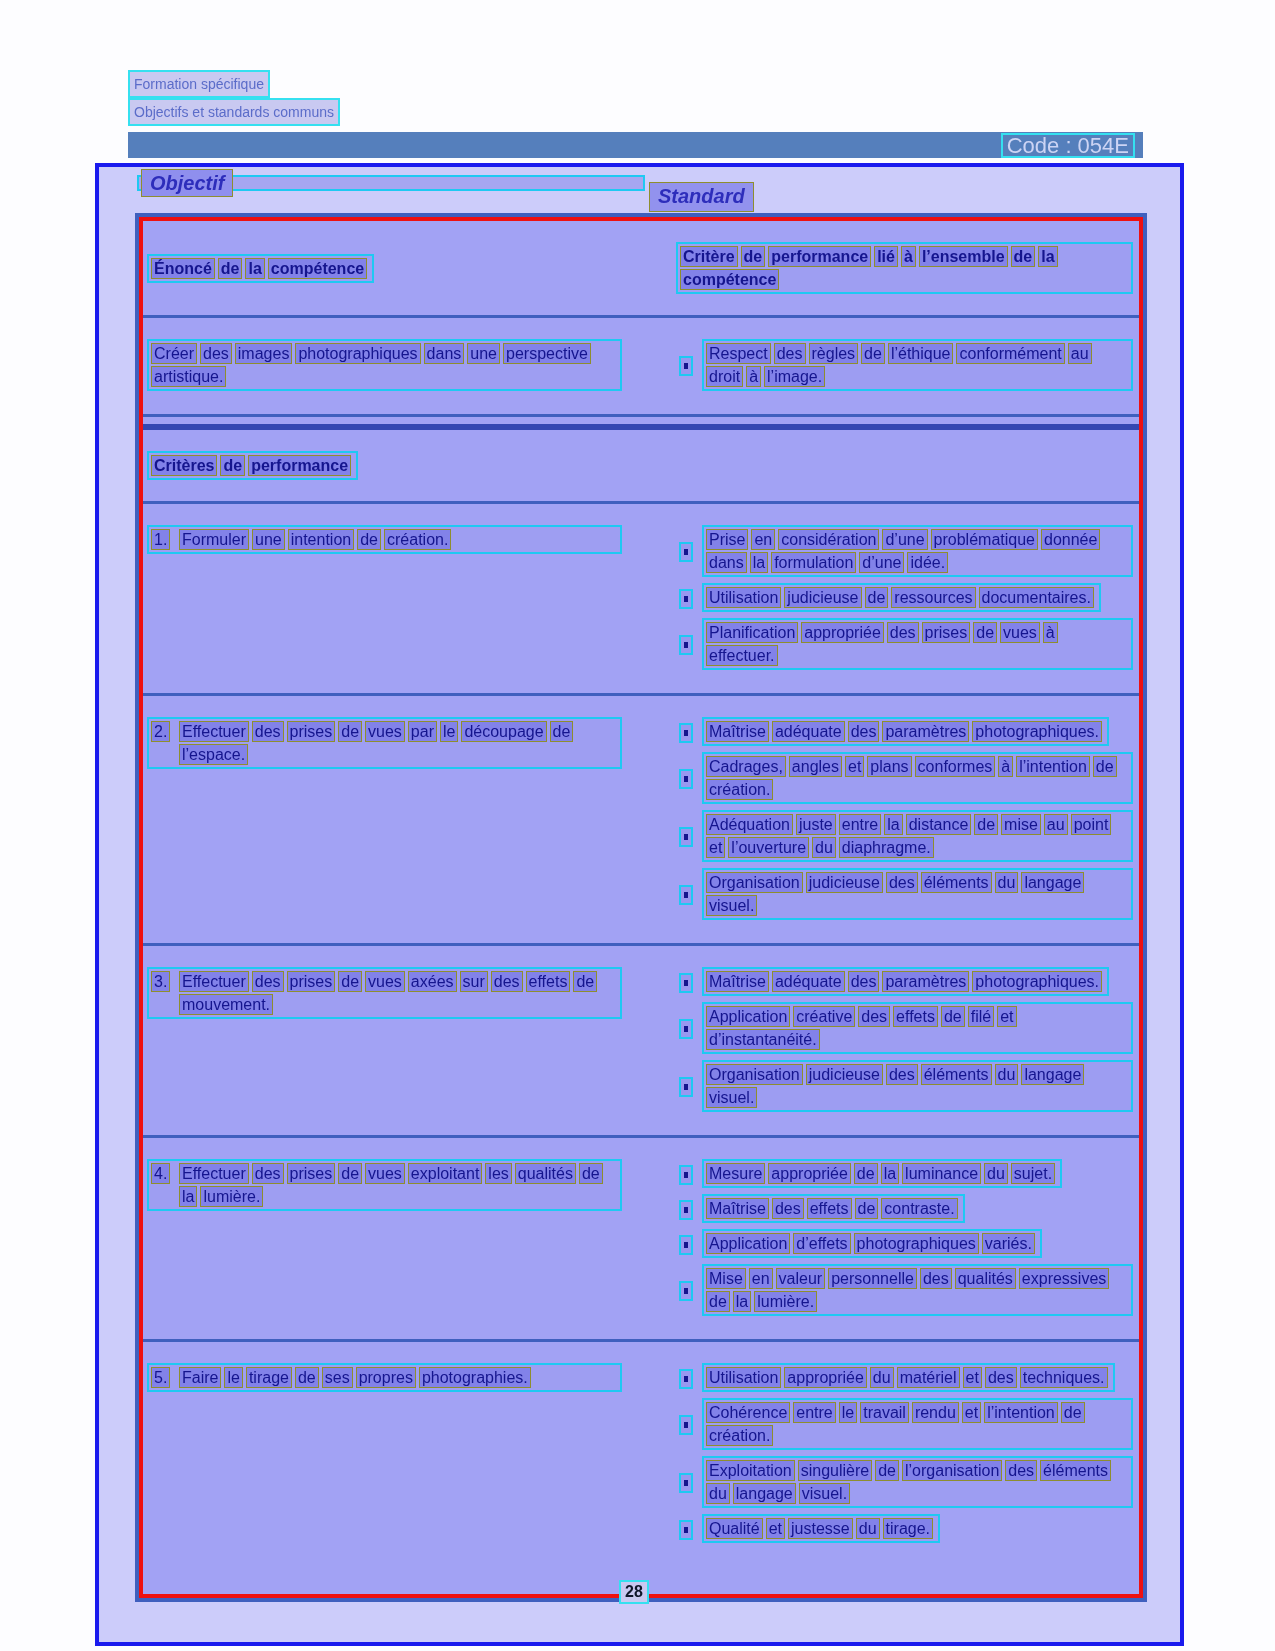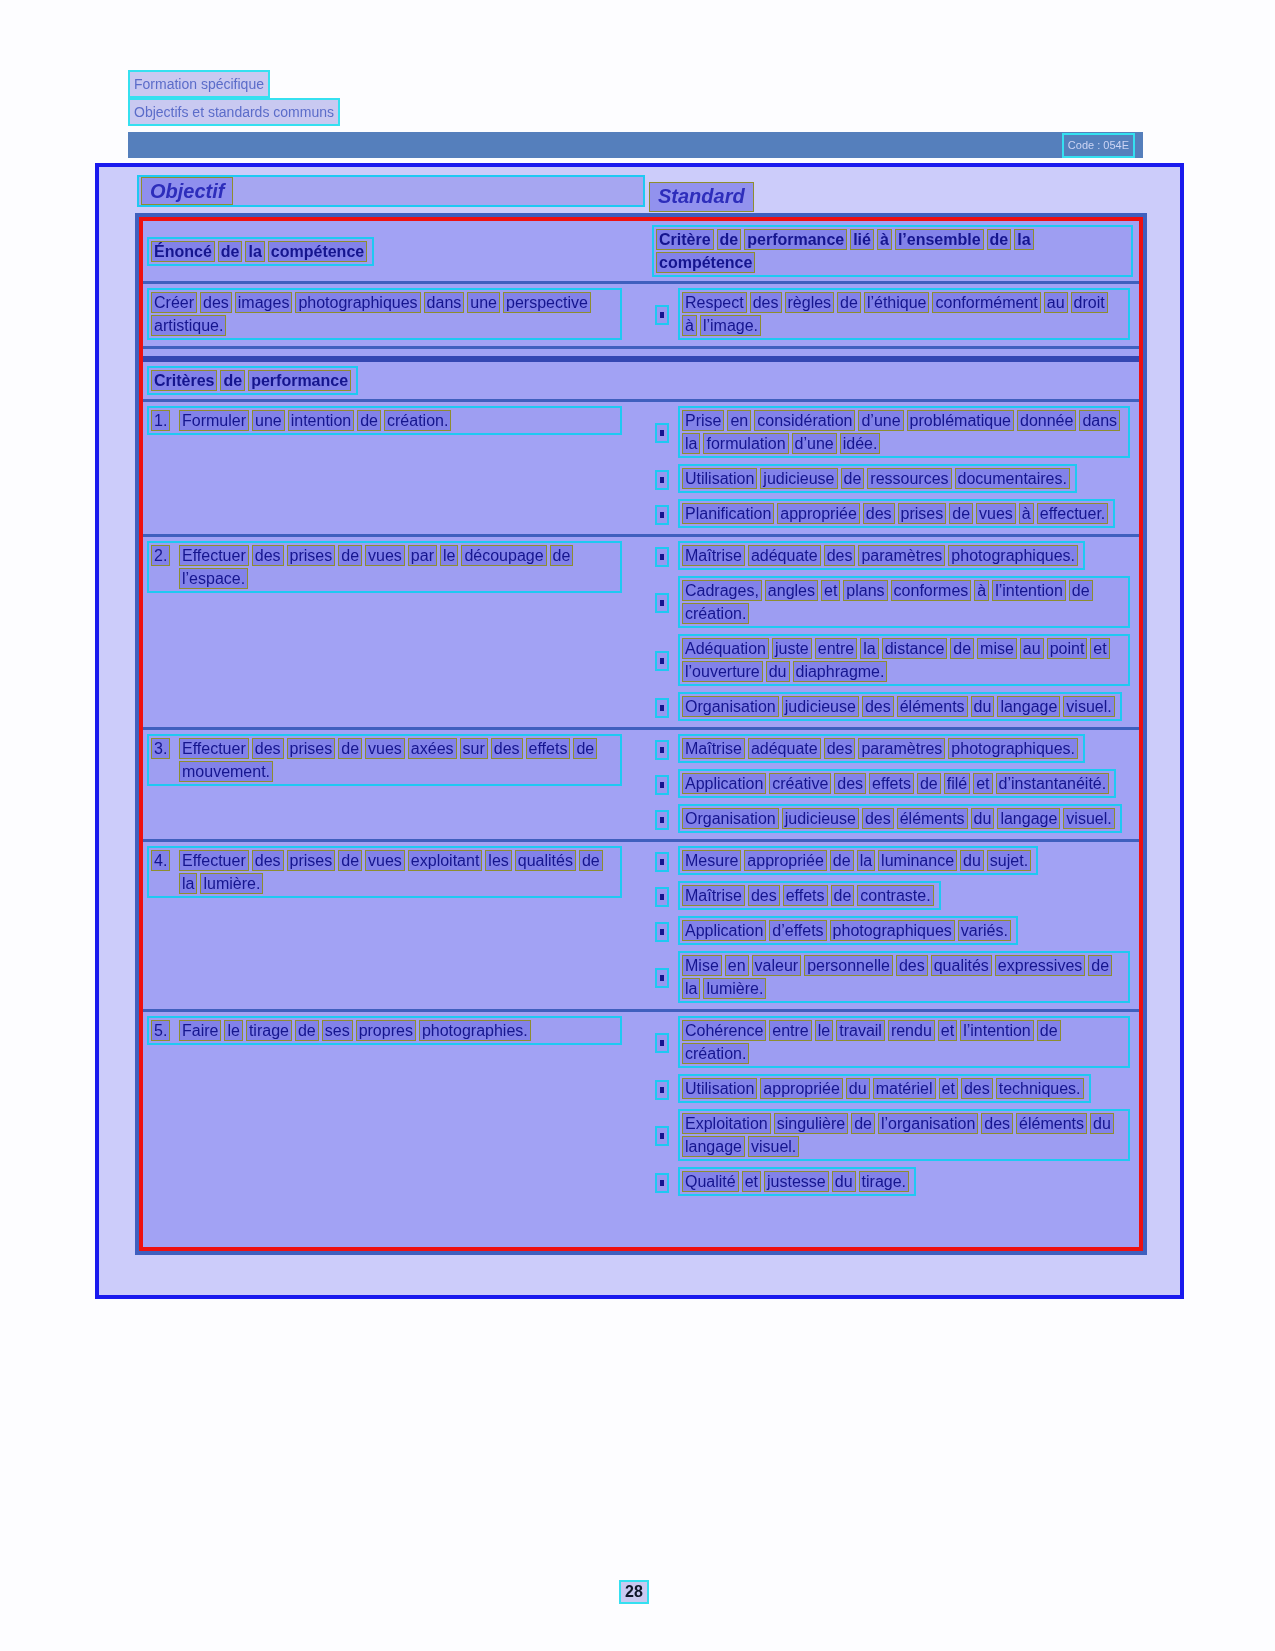--- a/index.html
+++ b/index.html
@@ -21,48 +21,48 @@
     display:table;border:2px solid var(--highlight_border);
     background:var(--highlight_fill);color:var(--heading_text);
     font-size:14px;line-height:24px;padding:0 4px;margin-bottom:0;
   }
   .code-bar{
     position:absolute;left:128px;top:132px;width:1015px;height:26px;
     background:var(--bar_blue);display:flex;justify-content:flex-end;align-items:center;
   }
   .code-box{
     border:2px solid var(--highlight_border);color:var(--code_text);
-    font-size:11px;line-height:21px;padding:0 4px;margin-right:8px;
+    font-size:22px;line-height:21px;padding:0 4px;margin-right:8px;
   }
   .panel{
     position:absolute;left:95px;top:163px;width:1089px;
     border:4px solid var(--panel_border);background:var(--panel_fill);
     padding:6px 0 40px 0;
   }
   .band{position:relative;height:32px;margin:2px 0 6px 38px;width:1020px;}
   .band-linebox{
-    position:absolute;left:0;top:0;width:508px;height:32px;
+    position:absolute;left:0;top:0;width:508px;height:16px;
     border:2px solid var(--line_box);background:#a6a6f1;
     display:flex;align-items:center;
   }
   .band-word{
     display:inline-block;border:1px solid var(--word_border);
     font-style:italic;font-weight:bold;font-size:20px;line-height:26px;
     color:var(--italic_head);padding:0 8px;
   }
   .band-word.obj{background:#8f8fee;margin-left:2px;}
   .band-word.std{
     position:absolute;left:512px;top:1px;background:#9292ee;height:30px;margin-top:6px;
   }
   .ctable{
     margin-left:36px;width:1012px;
     border:4px solid var(--table_border_outer);
   }
   .ctable-inner{border:4px solid var(--table_border_inner);background:var(--table_fill);}
-  .row{display:grid;grid-template-columns:505px 1fr;padding:3px 2px;}
+  .row{display:grid;grid-template-columns:505px 1fr;padding:20px 2px;gap:24px;}
   .lcell{padding:1px 28px 1px 2px;}
   .rcell{padding:1px 4px 1px 2px;}
   .sep{height:3px;background:var(--table_border_outer);}
   .thick-sep{
     height:16px;background:var(--table_fill);
     border-top:3px solid var(--table_border_outer);
     border-bottom:6px solid var(--sep_dark);
   }
   .lbox{
     border:2px solid var(--line_box);background:var(--band_fill);padding:1px 2px;
@@ -261,25 +261,25 @@
       <div class="row pad-last">
         <div class="lcell">
           <div class="lbox full lhead">
             <div class="num wordize"><span class="w">5.</span></div>
             <div class="htext wordize"><span class="w">Faire</span><span class="w">le</span><span class="w">tirage</span><span class="w">de</span><span class="w">ses</span><span class="w">propres</span><span class="w">photographies.</span></div>
           </div>
         </div>
         <div class="rcell">
           <div class="crit">
             <span class="bullet"></span>
+            <div class="ctext wordize"><span class="w">Utilisation</span><span class="w">appropriée</span><span class="w">du</span><span class="w">matériel</span><span class="w">et</span><span class="w">des</span><span class="w">techniques.</span></div>
+          </div>
+          <div class="crit">
+            <span class="bullet"></span>
             <div class="ctext wordize"><span class="w">Cohérence</span><span class="w">entre</span><span class="w">le</span><span class="w">travail</span><span class="w">rendu</span><span class="w">et</span><span class="w">l’intention</span><span class="w">de</span><span class="w">création.</span></div>
-          </div>
-          <div class="crit">
-            <span class="bullet"></span>
-            <div class="ctext wordize"><span class="w">Utilisation</span><span class="w">appropriée</span><span class="w">du</span><span class="w">matériel</span><span class="w">et</span><span class="w">des</span><span class="w">techniques.</span></div>
           </div>
           <div class="crit">
             <span class="bullet"></span>
             <div class="ctext wordize"><span class="w">Exploitation</span><span class="w">singulière</span><span class="w">de</span><span class="w">l’organisation</span><span class="w">des</span><span class="w">éléments</span><span class="w">du</span><span class="w">langage</span><span class="w">visuel.</span></div>
           </div>
           <div class="crit">
             <span class="bullet"></span>
             <div class="ctext wordize"><span class="w">Qualité</span><span class="w">et</span><span class="w">justesse</span><span class="w">du</span><span class="w">tirage.</span></div>
           </div>
         </div>

